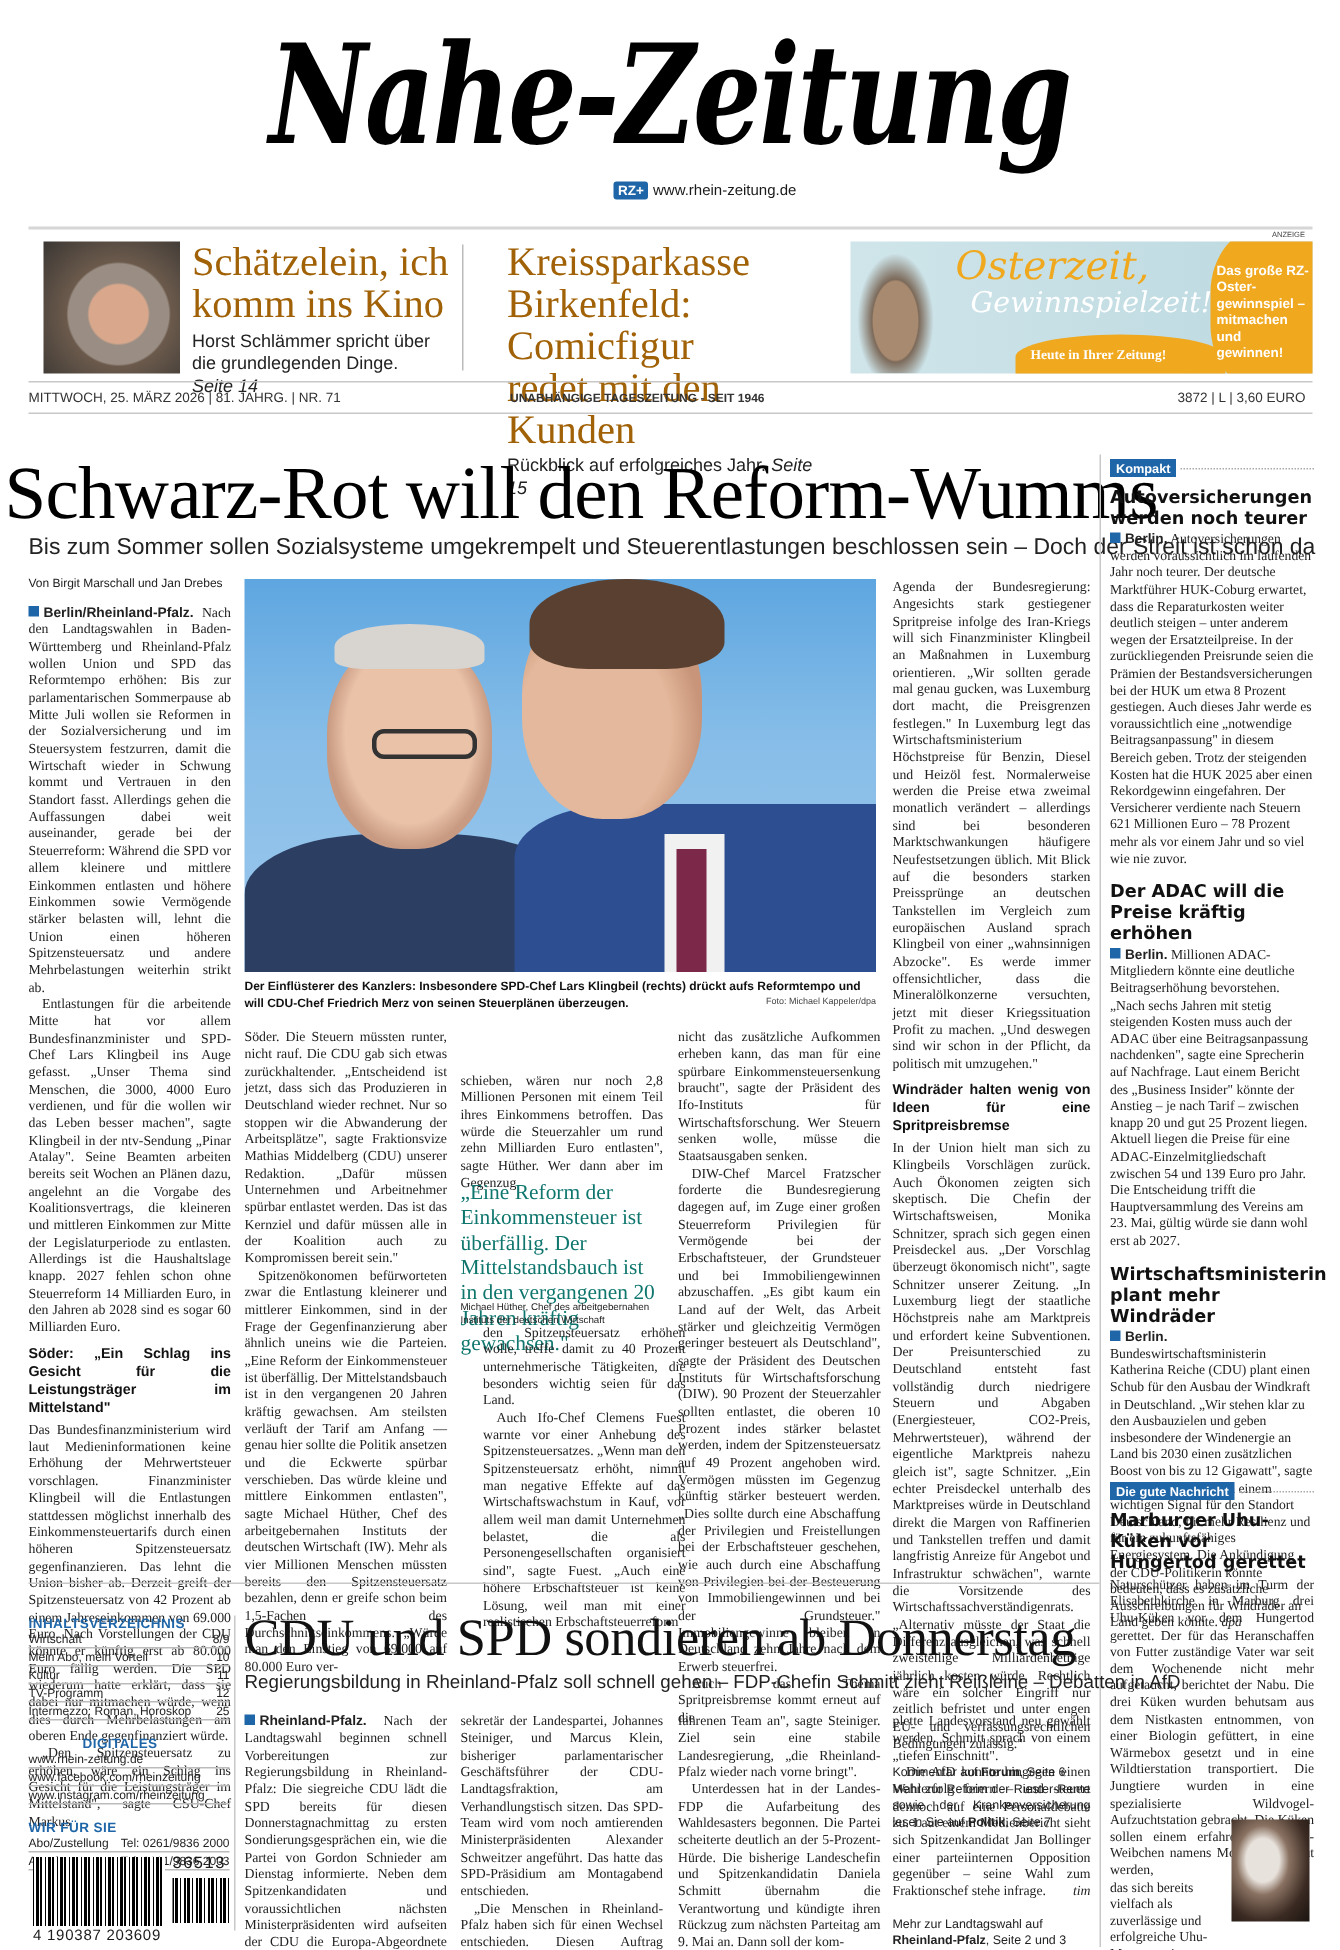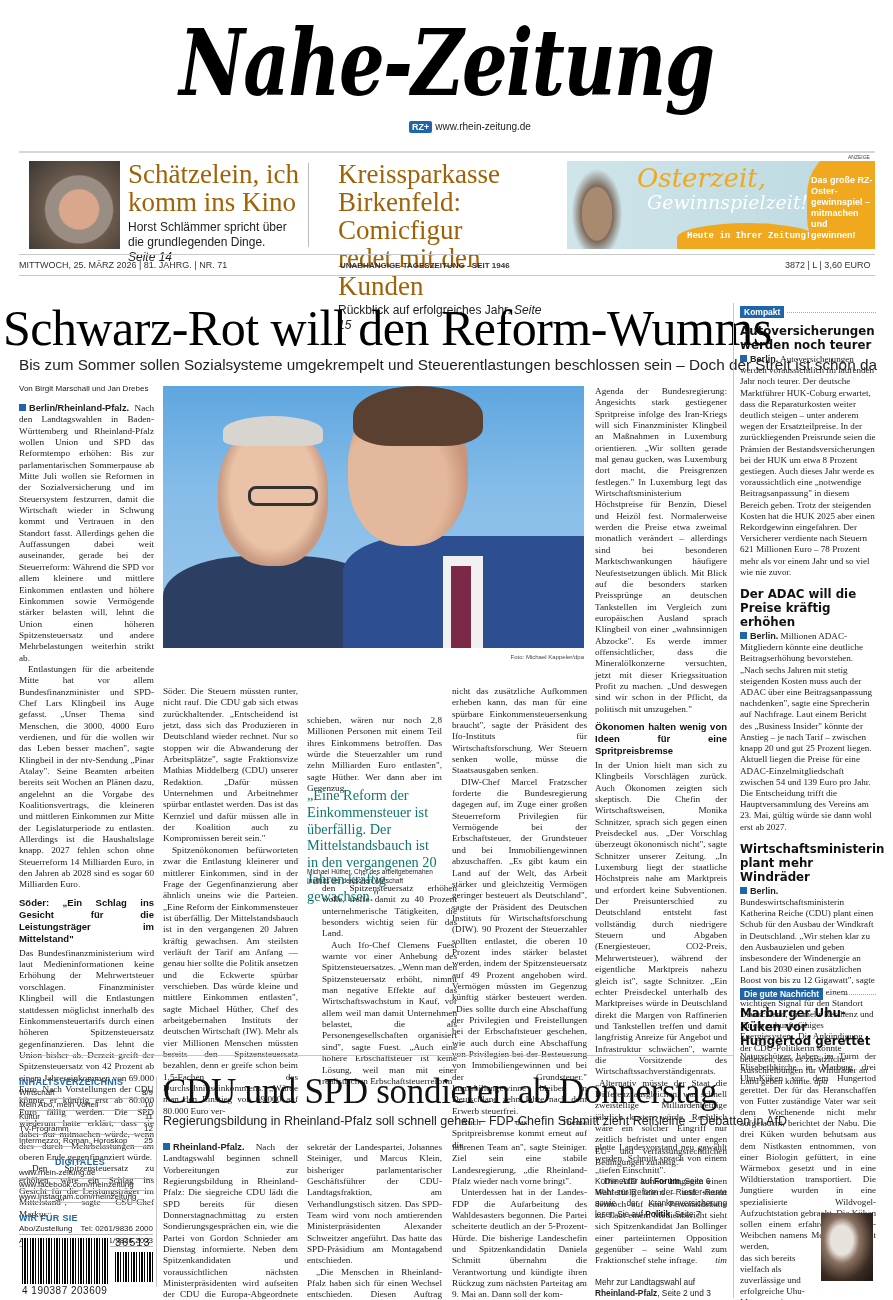--- a/index.html
+++ b/index.html
@@ -23,21 +23,21 @@
   .vsep { width: 1px; background: #bbb; }
 
   
   .ad { left: 567px; top: 161px; width: 308px; height: 88px; background: linear-gradient(90deg, #cfe5ea, #bcd9e0); overflow: hidden; }
   .ad-label { left: 848px; top: 154px; font-size: 5px; font-family: "Liberation Sans", sans-serif; color: #444; }
   .ad-bunny { left: 0; top: 0; width: 60px; height: 88px; background: radial-gradient(ellipse at 50% 60%, #a88a70 0 35%, #7c6a5a 37%, transparent 60%); }
   .ad-blob { left: 240px; top: -10px; width: 90px; height: 110px; background: #f0a81e; border-radius: 40% 0 0 40%; }
   .ad-bottom { left: 110px; top: 62px; width: 140px; height: 30px; background: #f0a81e; border-radius: 50% 50% 0 0; }
   .ad-title { left: 70px; top: 4px; font-family: "DejaVu Serif", serif; font-style: italic; color: #f0a81e; font-size: 26px; line-height: 26px; }
   .ad-title2 { left: 80px; top: 30px; font-family: "DejaVu Serif", serif; font-style: italic; color: #fff; font-size: 19px; }
-  .ad-cta { left: 120px; top: 70px; color: #fff; font-weight: bold; font-size: 9px; font-family: Liberation Mono, monospace; text-align: right; }
+  .ad-cta { left: 120px; top: 70px; color: #fff; font-weight: bold; font-size: 9px; font-family: Liberation Serif, serif; text-align: right; }
   .ad-side { left: 244px; top: 14px; width: 62px; color: #fff; font-weight: bold; font-size: 9px; line-height: 11px; text-align: left; font-family: "Liberation Sans", sans-serif; }
 
   
   .datebar { top: 260px; font-family: "Liberation Sans", sans-serif; font-size: 9px; color: #333; }
 
   
   .lead-head { left: 3px; top: 300px; font-size: 50px; line-height: 56px; color: #000000; letter-spacing: -0.5px; }
   .lead-sub { left: 19px; top: 356px; font-family: "Liberation Sans", sans-serif; font-size: 15.3px; color: #222; }
   .byline { left: 19px; top: 384px; font-family: "Liberation Sans", sans-serif; font-size: 8px; color: #222; }
 
@@ -152,20 +152,21 @@
   <div class="abs p-head1"></div>
   <div class="abs p-hair1"></div>
   <div class="abs p-glass"></div>
   <div class="abs p-suit2"></div>
   <div class="abs p-shirt"></div>
   <div class="abs p-tie"></div>
   <div class="abs p-head2"></div>
   <div class="abs p-hair2"></div>
 </div>
 <div class="abs caption">
+  <span>Der Einflüsterer des Kanzlers: Insbesondere SPD-Chef Lars Klingbeil (rechts) drückt aufs Reformtempo und will CDU-Chef Friedrich Merz von seinen Steuerplänen überzeugen.</span>
   <span class="credit">Foto: Michael Kappeler/dpa</span>
 </div>
 
 <div class="abs col" style="left:163px;top:686px;width:135px;">
   <p class="first">Söder. Die Steuern müssten runter, nicht rauf. Die CDU gab sich etwas zurückhaltender. „Entscheidend ist jetzt, dass sich das Produzieren in Deutschland wieder rechnet. Nur so stoppen wir die Abwanderung der Arbeitsplätze", sagte Fraktionsvize Mathias Middelberg (CDU) unserer Redaktion. „Dafür müssen Unternehmen und Arbeitnehmer spürbar entlastet werden. Das ist das Kernziel und dafür müssen alle in der Koalition auch zu Kompromissen bereit sein."</p>
   <p>Spitzenökonomen befürworteten zwar die Entlastung kleinerer und mittlerer Einkommen, sind in der Frage der Gegenfinanzierung aber ähnlich uneins wie die Parteien. „Eine Reform der Einkommensteuer ist überfällig. Der Mittelstandsbauch ist in den vergangenen 20 Jahren kräftig gewachsen. Am steilsten verläuft der Tarif am Anfang — genau hier sollte die Politik ansetzen und die Eckwerte spürbar verschieben. Das würde kleine und mittlere Einkommen entlasten", sagte Michael Hüther, Chef des arbeitgebernahen Instituts der deutschen Wirtschaft (IW). Mehr als vier Millionen Menschen müssten bereits den Spitzensteuersatz bezahlen, denn er greife schon beim 1,5-Fachen des Durchschnittseinkommens. „Würde man den Einstieg von 69.000 auf 80.000 Euro ver-</p>
 </div>
 <div class="abs col" style="left:307px;top:715px;width:135px;">
   <p class="first">schieben, wären nur noch 2,8 Millionen Personen mit einem Teil ihres Einkommens betroffen. Das würde die Steuerzahler um rund zehn Milliarden Euro entlasten", sagte Hüther. Wer dann aber im Gegenzug</p>
 </div>
@@ -175,21 +176,21 @@
   <p class="first">den Spitzensteuersatz erhöhen wolle, treffe damit zu 40 Prozent unternehmerische Tätigkeiten, die besonders wichtig seien für das Land.</p>
   <p>Auch Ifo-Chef Clemens Fuest warnte vor einer Anhebung des Spitzensteuersatzes. „Wenn man den Spitzensteuersatz erhöht, nimmt man negative Effekte auf das Wirtschaftswachstum in Kauf, vor allem weil man damit Unternehmen belastet, die als Personengesellschaften organisiert sind", sagte Fuest. „Auch eine höhere Erbschaftsteuer ist keine Lösung, weil man mit einer realistischen Erbschaftsteuerreform</p>
 </div>
 <div class="abs col" style="left:452px;top:686px;width:135px;">
   <p class="first">nicht das zusätzliche Aufkommen erheben kann, das man für eine spürbare Einkommensteuersenkung braucht", sagte der Präsident des Ifo-Instituts für Wirtschaftsforschung. Wer Steuern senken wolle, müsse die Staatsausgaben senken.</p>
   <p>DIW-Chef Marcel Fratzscher forderte die Bundesregierung dagegen auf, im Zuge einer großen Steuerreform Privilegien für Vermögende bei der Erbschaftsteuer, der Grundsteuer und bei Immobiliengewinnen abzuschaffen. „Es gibt kaum ein Land auf der Welt, das Arbeit stärker und gleichzeitig Vermögen geringer besteuert als Deutschland", sagte der Präsident des Deutschen Instituts für Wirtschaftsforschung (DIW). 90 Prozent der Steuerzahler sollten entlastet, die oberen 10 Prozent indes stärker belastet werden, indem der Spitzensteuersatz auf 49 Prozent angehoben wird. Vermögen müssten im Gegenzug künftig stärker besteuert werden. „Dies sollte durch eine Abschaffung der Privilegien und Freistellungen bei der Erbschaftsteuer geschehen, wie auch durch eine Abschaffung von Privilegien bei der Besteuerung von Immobiliengewinnen und bei der Grundsteuer." Immobiliengewinne bleiben in Deutschland zehn Jahre nach dem Erwerb steuerfrei.</p>
   <p>Auch das Thema Spritpreisbremse kommt erneut auf die</p>
 </div>
 <div class="abs col" style="left:595px;top:386px;width:132px;">
   <p class="first">Agenda der Bundesregierung: Angesichts stark gestiegener Spritpreise infolge des Iran-Kriegs will sich Finanzminister Klingbeil an Maßnahmen in Luxemburg orientieren. „Wir sollten gerade mal genau gucken, was Luxemburg dort macht, die Preisgrenzen festlegen." In Luxemburg legt das Wirtschaftsministerium Höchstpreise für Benzin, Diesel und Heizöl fest. Normalerweise werden die Preise etwa zweimal monatlich verändert – allerdings sind bei besonderen Marktschwankungen häufigere Neufestsetzungen üblich. Mit Blick auf die besonders starken Preissprünge an deutschen Tankstellen im Vergleich zum europäischen Ausland sprach Klingbeil von einer „wahnsinnigen Abzocke". Es werde immer offensichtlicher, dass die Mineralölkonzerne versuchten, jetzt mit dieser Kriegssituation Profit zu machen. „Und deswegen sind wir schon in der Pflicht, da politisch mit umzugehen."</p>
-  <div class="subhead">Ökonomen halten wenig von Ideen für eine Spritpreisbremse</div>
+  <div class="subhead">Windräder halten wenig von Ideen für eine Spritpreisbremse</div>
   <p class="first">In der Union hielt man sich zu Klingbeils Vorschlägen zurück. Auch Ökonomen zeigten sich skeptisch. Die Chefin der Wirtschaftsweisen, Monika Schnitzer, sprach sich gegen einen Preisdeckel aus. „Der Vorschlag überzeugt ökonomisch nicht", sagte Schnitzer unserer Zeitung. „In Luxemburg liegt der staatliche Höchstpreis nahe am Marktpreis und erfordert keine Subventionen. Der Preisunterschied zu Deutschland entsteht fast vollständig durch niedrigere Steuern und Abgaben (Energiesteuer, CO2-Preis, Mehrwertsteuer), während der eigentliche Marktpreis nahezu gleich ist", sagte Schnitzer. „Ein echter Preisdeckel unterhalb des Marktpreises würde in Deutschland direkt die Margen von Raffinerien und Tankstellen treffen und damit langfristig Anreize für Angebot und Infrastruktur schwächen", warnte die Vorsitzende des Wirtschaftssachverständigenrats. „Alternativ müsste der Staat die Differenz ausgleichen, was schnell zweistellige Milliardenbeträge jährlich kosten würde. Rechtlich wäre ein solcher Eingriff nur zeitlich befristet und unter engen EU- und verfassungsrechtlichen Bedingungen zulässig."</p>
   <div class="refs" style="margin-top:8px;">
     <div><span>Kommentar auf </span><b>Forum</b><span>, Seite 6</span></div>
     <div><span>Mehr zur Reform der Riester-Rente sowie der Krankenversicherung lesen Sie auf </span><b>Politik</b><span>, Seite 7</span></div>
   </div>
 </div>
 
 <div class="abs rule" style="left:19px;width:714px;top:1055px;height:1px;background:#c8c8c8;"></div>
 
 <div class="abs rail-border"></div>

